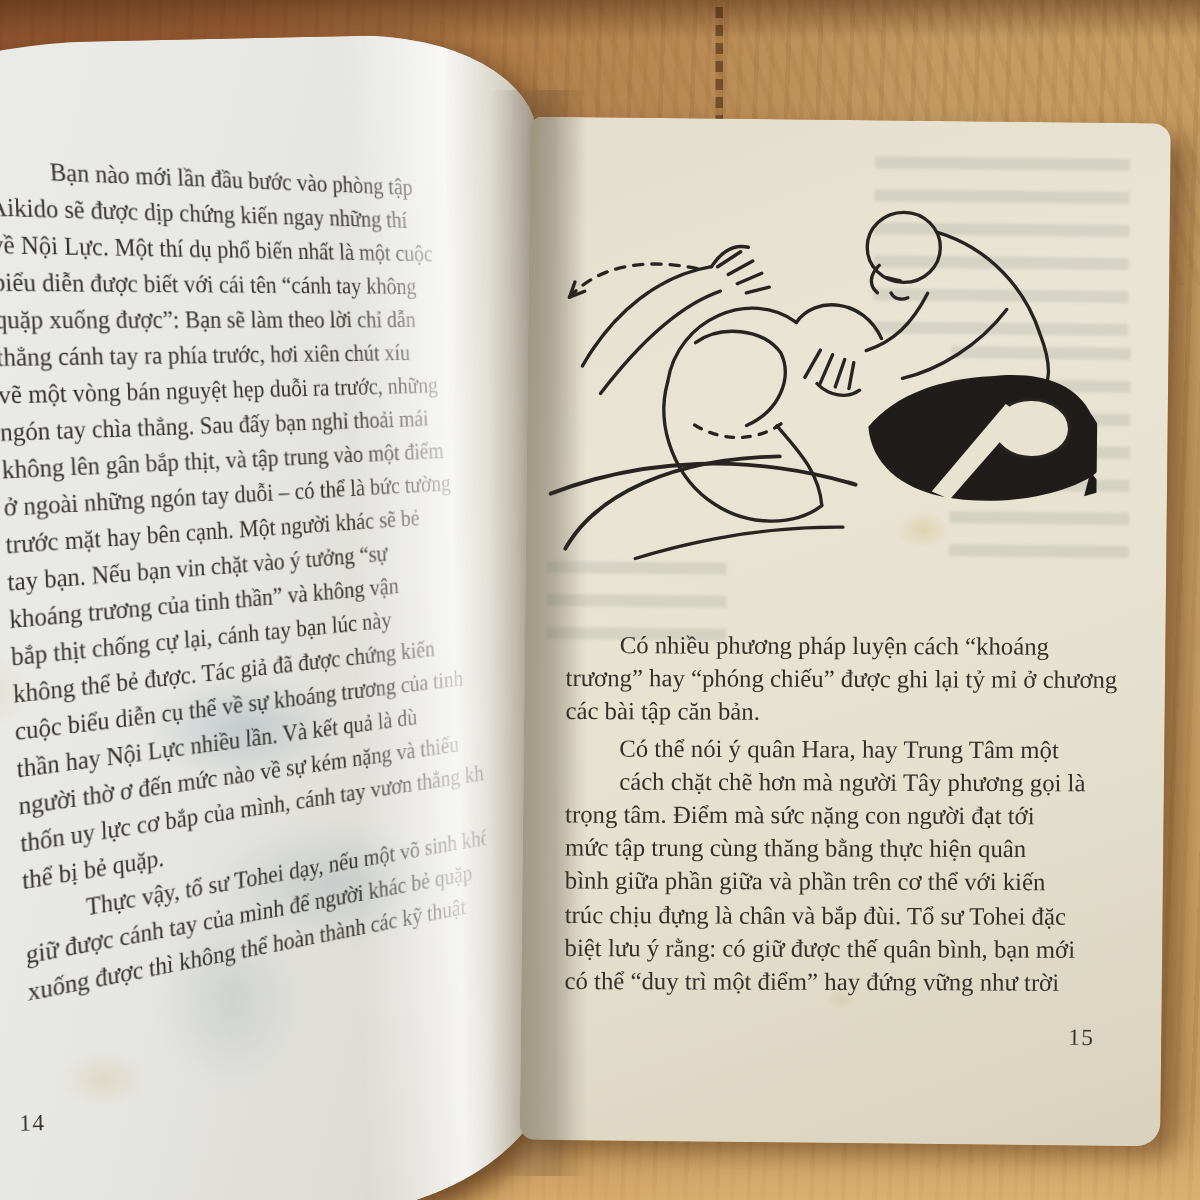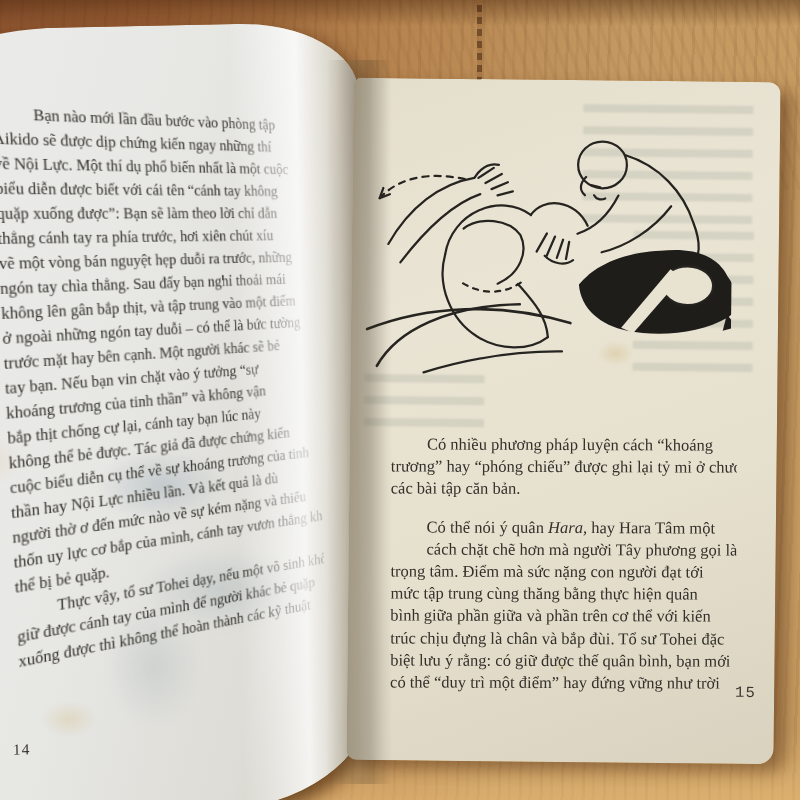--- a/index.html
+++ b/index.html
@@ -64,25 +64,25 @@
   .right-gutter-shadow{position:absolute;left:0;top:0;bottom:0;width:36px;
     background:linear-gradient(90deg,rgba(90,80,60,.38),rgba(90,80,60,.12) 55%,rgba(90,80,60,0));}
   .ghost-right{position:absolute;background:repeating-linear-gradient(0deg,rgba(106,127,114,.16) 0 8px,rgba(106,127,114,0) 8px 22px);filter:blur(1px);}
   .ghost-r1{left:230px;top:22px;width:170px;height:120px;}
   .ghost-r2{left:282px;top:150px;width:120px;height:140px;}
   .ghost-r3{left:14px;top:292px;width:120px;height:56px;}
   .illustration{position:absolute;left:14px;top:52px;width:366px;height:254px;}
   .right-text{position:absolute;left:26px;top:338px;width:378px;
     font-size:16.5px;line-height:22.2px;color:#33302a;
     transform:rotate(-.4deg);}
-  .right-text .para{margin:16px;}
+  .right-text .para{margin:2px;}
   .right-text .para .tline:first-child{text-indent:36px;}
   .firstline{white-space:nowrap;overflow:hidden;text-indent:36px;}
-  .ital{font-style:italic;}
-  .pnum-right{left:388px;top:602px;font-family:Liberation Mono, monospace;}
+  .ital{}
+  .pnum-right{left:365px;top:602px;}
   
   .gutter-shade{position:absolute;left:326px;top:60px;width:66px;height:724px;z-index:4;
     background:linear-gradient(90deg,rgba(110,95,70,0) 0%,rgba(110,95,70,.30) 48%,rgba(60,50,35,.22) 66%,rgba(110,95,70,0) 100%);
     pointer-events:none;}
 </style>
 </head>
 <body>
 
 <div class="wood"></div>
 <div class="wood-grain-v"></div>
@@ -180,21 +180,21 @@
   </svg>
 
   <div class="right-text">
     <div class="para">
         <div class="tline">Có nhiều phương pháp luyện cách “khoáng</div>
         <div class="tline">trương” hay “phóng chiếu” được ghi lại tỷ mỉ ở chương</div>
         <div class="tline">các bài tập căn bản.</div>
       </div>
     <div class="para">
       <div class="firstline">
-        <span>Có thể nói ý quân </span><span class="ital">Hara,</span><span> hay Hara Tâm một</span>
+        <span>Có thể nói ý quân </span><span class="ital">Hara,</span><span> hay Trung Tâm một</span>
       </div>
       <div>
           <div class="tline">cách chặt chẽ hơn mà người Tây phương gọi là</div>
           <div class="tline">trọng tâm. Điểm mà sức nặng con người đạt tới</div>
           <div class="tline">mức tập trung cùng thăng bằng thực hiện quân</div>
           <div class="tline">bình giữa phần giữa và phần trên cơ thể với kiến</div>
           <div class="tline">trúc chịu đựng là chân và bắp đùi. Tổ sư Tohei đặc</div>
           <div class="tline">biệt lưu ý rằng: có giữ được thế quân bình, bạn mới</div>
           <div class="tline">có thể “duy trì một điểm” hay đứng vững như trời</div>
         </div>

